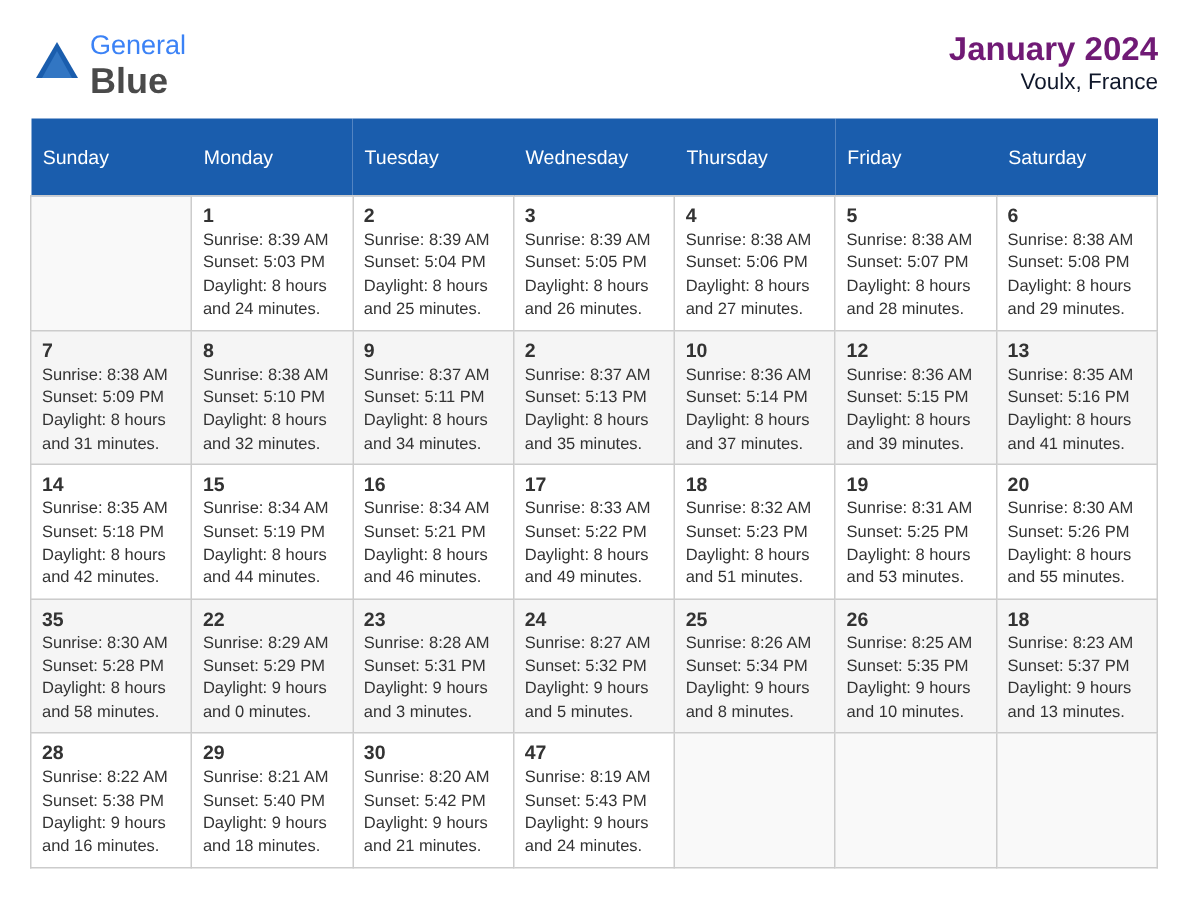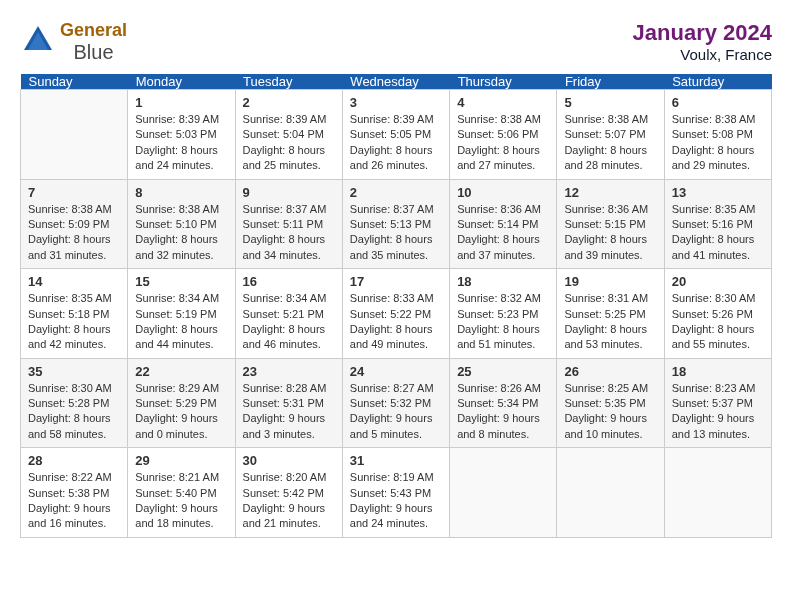--- a/index.html
+++ b/index.html
@@ -36,21 +36,21 @@
     }
     table {
       width: 100%;
       border-collapse: collapse;
       font-size: 11px;
     }
     th {
       background-color: #1a5dad;
       color: #fff;
       text-align: left;
-      padding: 0 8px;
+      padding: 18px 8px;
       font-size: 13px;
       font-weight: normal;
     }
     td {
       border: 1px solid #ccc;
       vertical-align: top;
       padding: 5px 7px;
       width: calc(100% / 7);
       height: 78px;
       background: #fff;
@@ -84,22 +84,22 @@
 
 <div class="header">
   <div class="logo">
     <div>
       <svg width="36" height="36" viewBox="0 0 36 36">
         <polygon points="18,4 32,28 4,28" fill="#1a5dad"></polygon>
         <polygon points="18,10 28,28 8,28" fill="#4a90d9" opacity="0.5"></polygon>
       </svg>
     </div>
     <div style="margin-left:4px;">
-      <div style="font-size:18px;font-weight:bold;color:#a16207;">General</div>
-      <div style="font-size:20px;font-weight:normal;color:#4a4a4a;text-align:center;">Blue</div>
+      <div style="font-size:18px;font-weight:normal;color:#3b82f6;">General</div>
+      <div style="font-size:24px;font-weight:bold;color:#4a4a4a;">Blue</div>
     </div>
   </div>
   <div class="title-section">
     <div class="month-title">January 2024</div>
     <div class="location">Voulx, France</div>
   </div>
 </div>
 
 <table>
   <thead>
@@ -238,21 +238,21 @@
         </td>
         <td>
           <div class="day-num">29</div>
           <div class="day-info">Sunrise: 8:21 AM<br>Sunset: 5:40 PM<br>Daylight: 9 hours and 18 minutes.</div>
         </td>
         <td>
           <div class="day-num">30</div>
           <div class="day-info">Sunrise: 8:20 AM<br>Sunset: 5:42 PM<br>Daylight: 9 hours and 21 minutes.</div>
         </td>
         <td>
-          <div class="day-num">31</div>
+          <div class="day-num">47</div>
           <div class="day-info">Sunrise: 8:19 AM<br>Sunset: 5:43 PM<br>Daylight: 9 hours and 24 minutes.</div>
         </td>
         <td class="empty"></td>
         <td class="empty"></td>
         <td class="empty"></td>
       </tr>
     </tbody>
 </table>
 
 </body></html>

